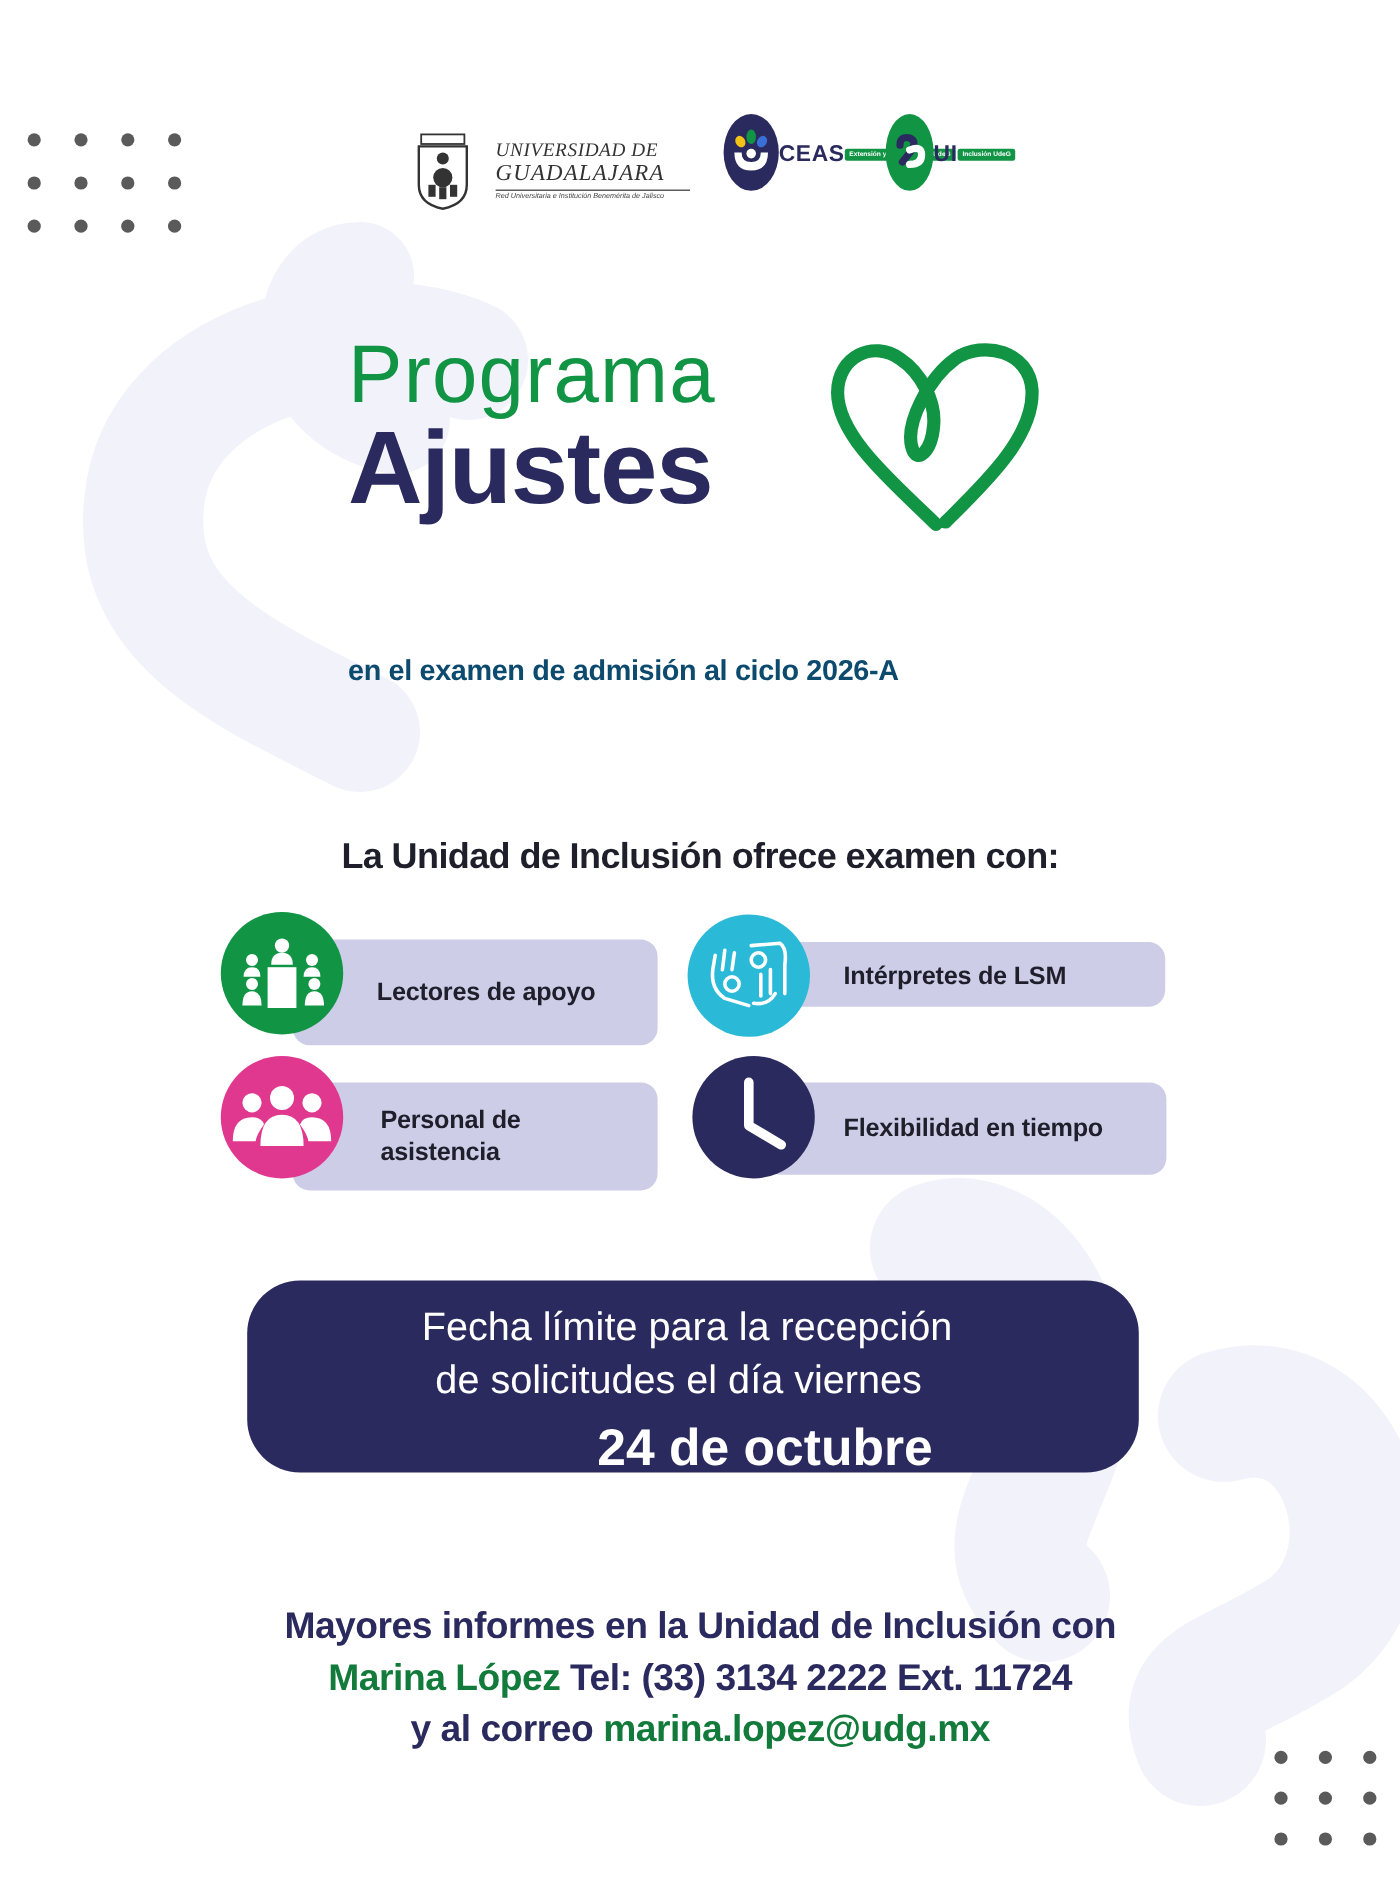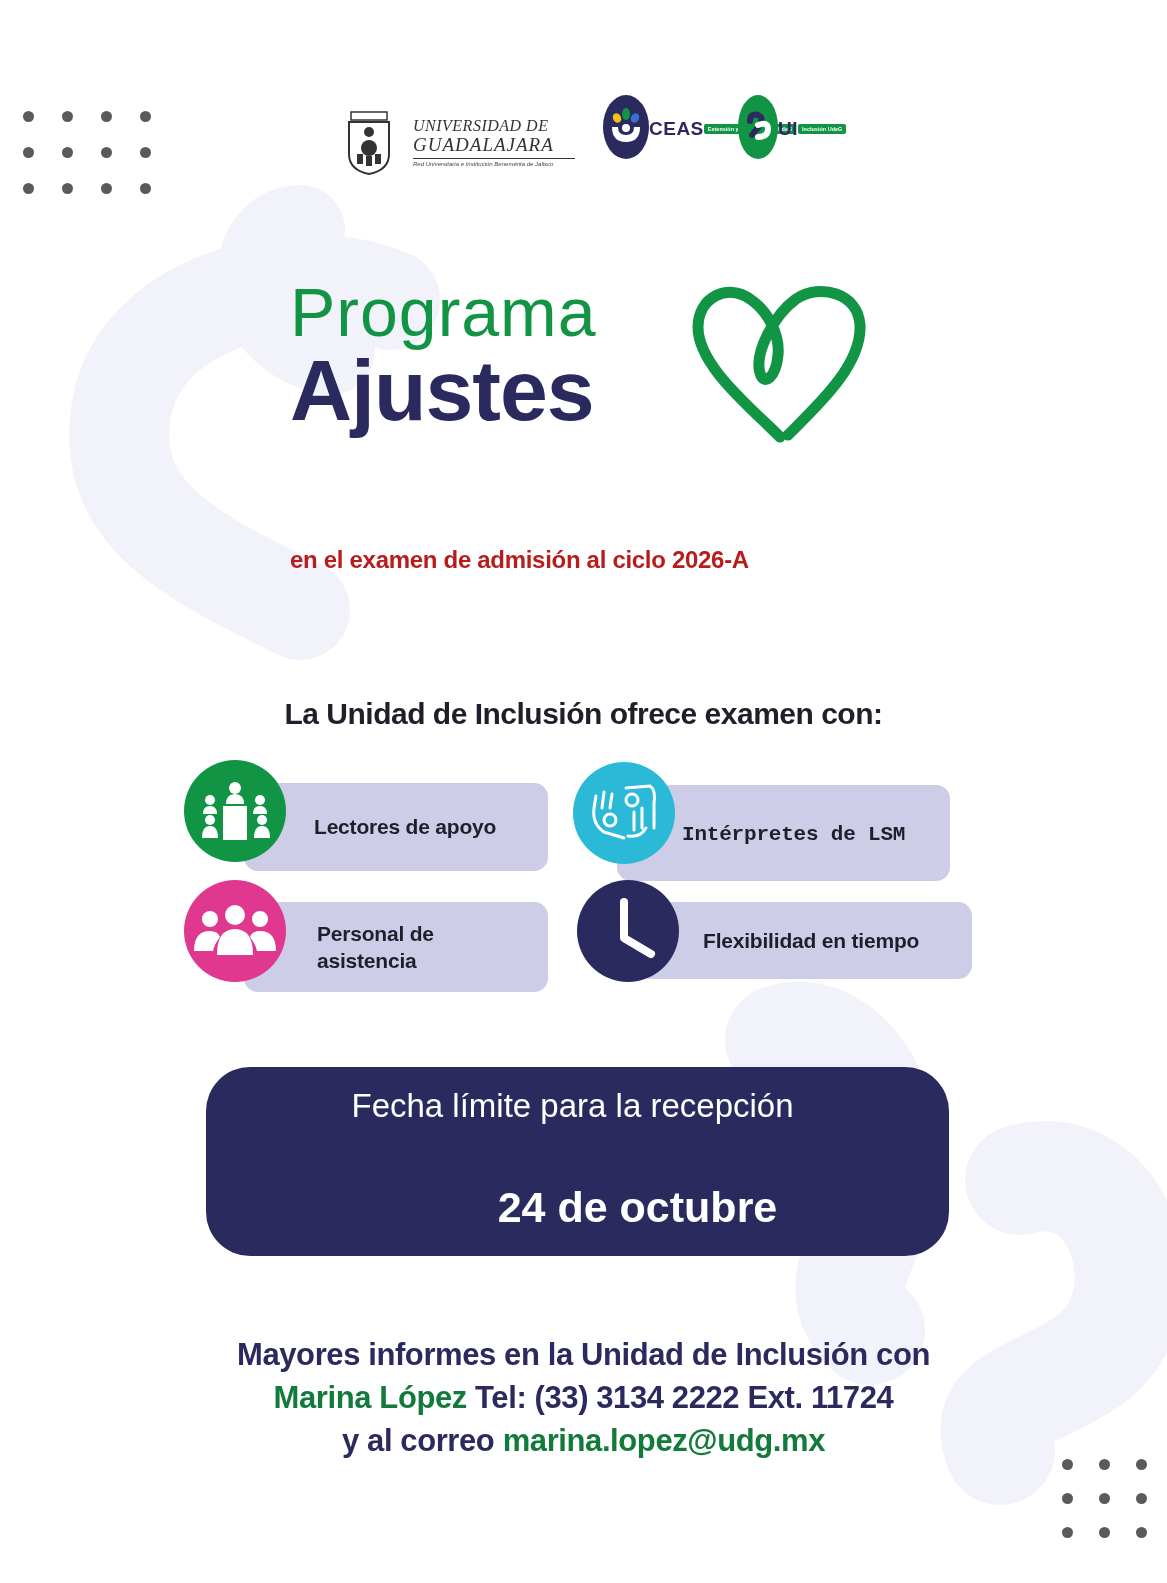--- a/index.html
+++ b/index.html
@@ -33,32 +33,32 @@
   .ceas .circle-logo { background: #2b2a5e; }
   .ui .circle-logo { background: #129445; }
   .logo-word { font-weight: 700; color: #2b2a5e; font-size: 19px; line-height: 1; margin-top: 2px; letter-spacing: 0.5px; }
   .logo-tag { background: #129445; color: #fff; font-size: 5.5px; font-weight: 700; padding: 2px 4px; border-radius: 2px; margin-top: 3px; white-space: nowrap; }
 
   
   .title-block { position: absolute; left: 290px; top: 278px; z-index: 2; }
   .t-programa { color: #129445; font-size: 68px; font-weight: 400; line-height: 1; letter-spacing: 1px; }
   .t-ajustes, .t-razonables { color: #2b2a5e; font-size: 86px; font-weight: 700; line-height: 0.9; letter-spacing: -1px; }
   .t-ajustes { margin-top: 6px; }
-  .t-sub { position: absolute; left: 290px; top: 546px; font-size: 24px; font-weight: 700; color: #b91c1c; z-index: 2; letter-spacing: -0.3px; }
+  .t-sub { position: absolute; left: 290px; top: 546px; font-size: 24px; font-weight: 700; color: #0c4a6e; z-index: 2; letter-spacing: -0.3px; }
   .heart { position: absolute; left: 688px; top: 285px; width: 180px; height: 160px; z-index: 2; }
 
   
   .offers-heading { position: absolute; left: 0; width: 100%; top: 697px; text-align: center; font-size: 30px; font-weight: 700; color: #1f1f2b; z-index: 2; letter-spacing: -0.5px; }
   .offer { position: absolute; z-index: 2; }
   .offer-pill { position: absolute; background: #cdcde8; border-radius: 14px; display: flex; align-items: center; }
   .offer-label { font-size: 21px; font-weight: 700; color: #1f1f2b; line-height: 1.3; letter-spacing: -0.2px; }
   .offer-icon { position: absolute; border-radius: 50%; display: flex; align-items: center; justify-content: center; }
 
   
-  .deadline { position: absolute; left: 206px; top: 1067px; width: 743px; height: 189px; background: #2b2a5e; border-radius: 44px; z-index: 2; color: #fff; text-align: center; }
+  .deadline { position: absolute; left: 206px; top: 1067px; width: 743px; height: 160px; background: #2b2a5e; border-radius: 44px; z-index: 2; color: #fff; text-align: center; }
   .dl-line1, .dl-line2 { font-size: 33px; line-height: 1; position: absolute; left: 0; width: 100%; }
   .dl-line1 { top: 22px; left: -5px; }
   .dl-line2 { top: 66px; left: -12px; }
   .dl-date { position: absolute; top: 116px; left: 60px; width: 100%; font-size: 43px; font-weight: 700; }
 
   
   .contact { position: absolute; left: 0; width: 100%; top: 1333px; text-align: center; z-index: 2; font-size: 31px; font-weight: 700; color: #2b2a5e; line-height: 43px; letter-spacing: -0.4px; }
   .green { color: #127a3a; }
 </style>
 </head>
@@ -174,21 +174,21 @@
         <circle cx="65" cy="22" r="5"></circle>
           <path d="M58 36 Q58 28 65 28 Q72 28 72 36 Z"></path>
         <circle cx="67" cy="42" r="5"></circle>
           <path d="M59 60 Q59 48 67 48 Q75 48 75 60 Z"></path>
       </g>
     </svg>
   </div>
 </div>
 
 <div class="offer" style="left:573px; top:762px;">
-  <div class="offer-pill" style="left:44px; top:23px; width:333px; height:96px; padding-left:65px;font-family:Liberation Mono, monospace;">
+  <div class="offer-pill" style="left:65px; top:23px; width:333px; height:54px; padding-left:65px;">
     <span class="offer-label" style="margin-top:4px;">Intérpretes de LSM</span>
   </div>
   <div class="offer-icon" style="left:0; top:0; width:102px; height:102px; background:#2bb9d8;">
     <svg width="80" height="70" viewBox="0 0 80 70">
       <g fill="none" stroke="#fff" stroke-width="3" stroke-linecap="round" stroke-linejoin="round">
         <path d="M10 30 L12 18 M18 30 L20 14 M26 30 L28 16 M10 30 Q8 46 20 54 L40 60"></path>
         <circle cx="26" cy="42" r="6"></circle>
         <path d="M42 10 L66 8 Q72 12 70 26 L70 50 M58 30 L58 50 M50 34 L50 52 M62 50 Q56 60 44 58"></path>
         <circle cx="48" cy="22" r="6"></circle>
       </g>
@@ -222,20 +222,21 @@
   </div>
   <div class="offer-icon" style="left:0; top:0; width:102px; height:102px; background:#2b2a5e;">
     <svg width="102" height="102" viewBox="0 0 102 102">
       <path d="M47 22 L47 58 L74 74" fill="none" stroke="#fff" stroke-width="8" stroke-linecap="round" stroke-linejoin="round"></path>
     </svg>
   </div>
 </div>
 
 <div class="deadline">
   <div class="dl-line1">Fecha límite para la recepción</div>
+  <div class="dl-line2">de solicitudes el día viernes</div>
   <div class="dl-date">24 de octubre</div>
 </div>
 
 <div class="contact">
   <div>Mayores informes en la Unidad de Inclusión con</div>
   <div>
     <span class="green">Marina López</span><span> Tel: (33) 3134 2222 Ext. 11724</span>
   </div>
   <div>
     <span>y al correo </span><span class="green">marina.lopez@udg.mx</span>

